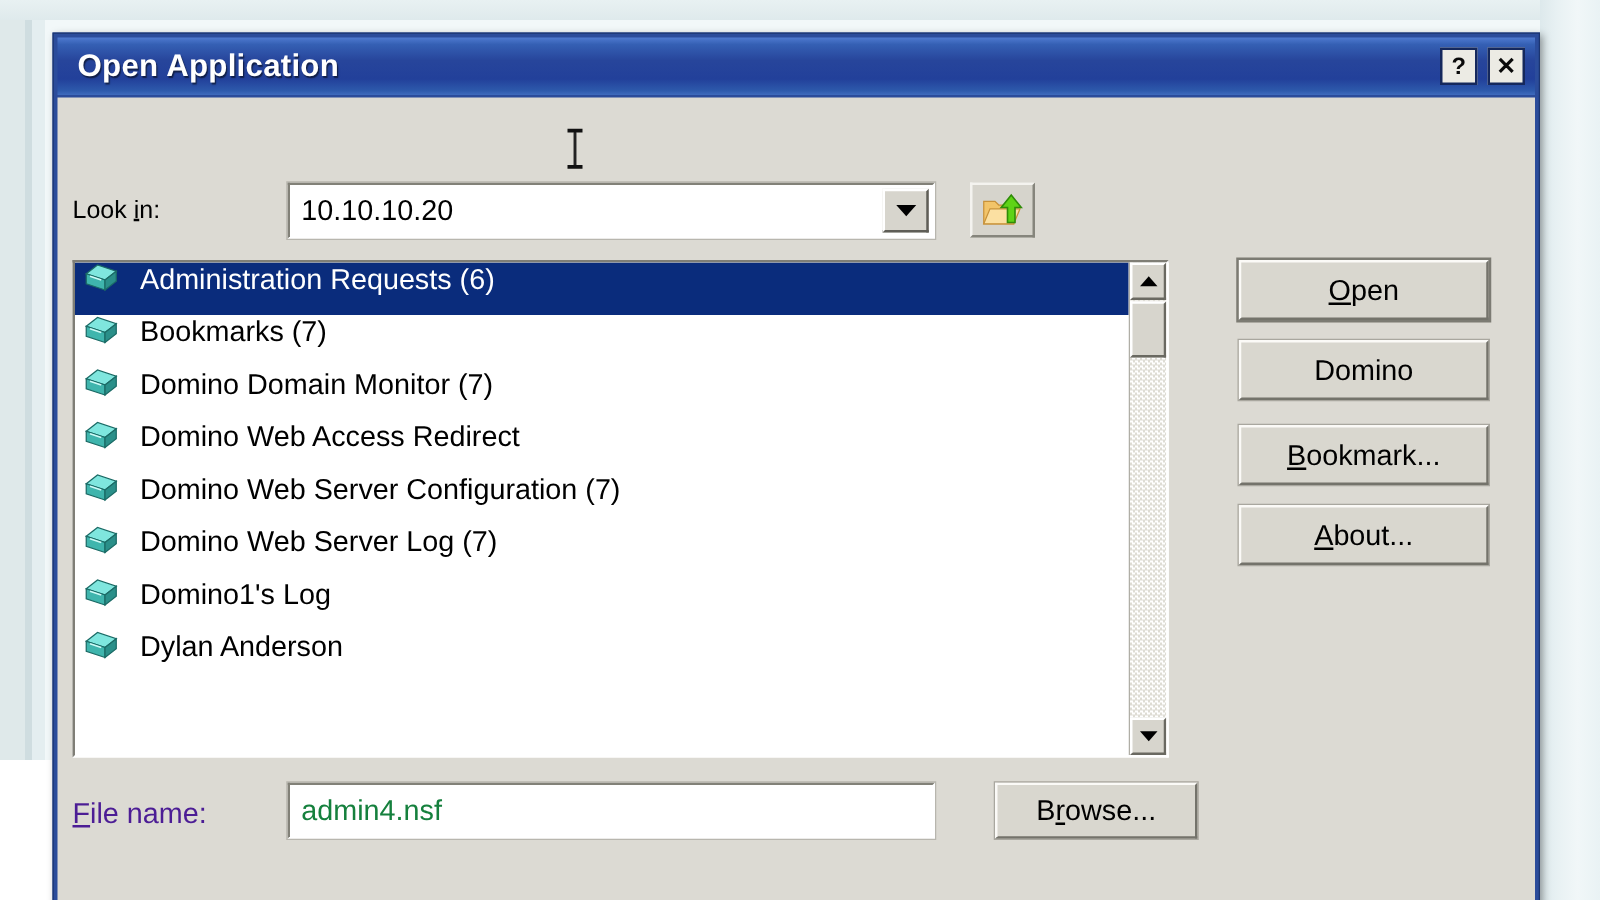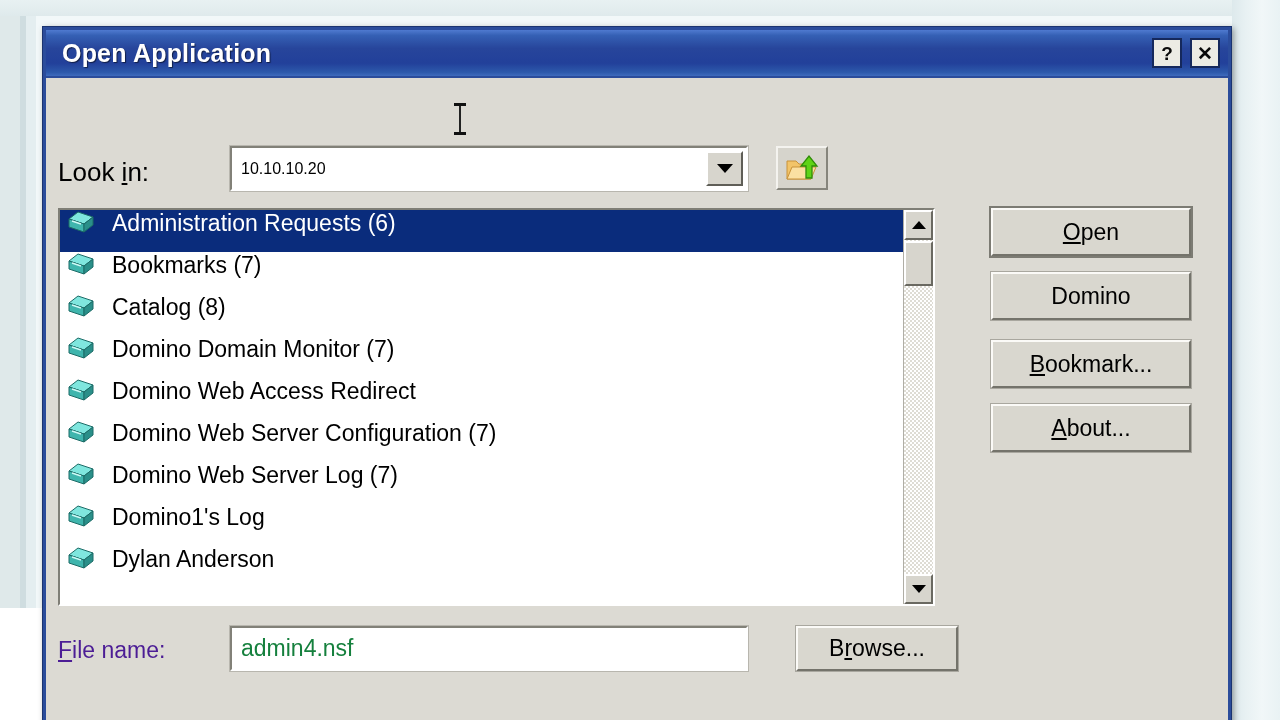--- a/index.html
+++ b/index.html
@@ -110,40 +110,40 @@
   
   #lookin-row {
     position: absolute;
     left: 12px; top: 68px;
     width: 100%;
     height: 46px;
   }
   #lookin-label {
     position: absolute;
     left: 0; top: 11px;
-    font-size: 26px;
+    font-size: 20px;
     color: #000;
     white-space: nowrap;
   }
   #combo {
     position: absolute;
     left: 172px;
     top: 0px;
     width: 518px;
     height: 45px;
     background: #ffffff;
     border: 2px solid;
     border-color: #828178 #ffffff #ffffff #828178;
     box-sizing: border-box;
     outline: 1px solid #b8b6ae;
     display: flex;
     align-items: center;
   }
   #combo-value {
-    font-size: 16px;
+    font-size: 23px;
     color: #000;
     margin-left: 9px;
     white-space: nowrap;
   }
   #combo-arrow-btn {
     position: absolute;
     right: 3px; top: 3px;
     width: 37px; height: 35px;
     background: #d7d5cd;
     border: 2px solid;
@@ -401,29 +401,20 @@
                 </svg></span>
               <span class="litem-label">Bookmarks (7)</span>
             </div>
             <div class="litem">
               <span class="bookicon"><svg width="30" height="26" viewBox="0 0 30 26">
                   <path d="M3 9 L12 2 L27 7 L18 14 Z" fill="#7fe6de" stroke="#1b6b66" stroke-width="1"></path>
                   <path d="M3 9 L18 14 L18 22 L3 17 Z" fill="#3fb5ad" stroke="#1b6b66" stroke-width="1"></path>
                   <path d="M18 14 L27 7 L27 15 L18 22 Z" fill="#2a8f89" stroke="#1b6b66" stroke-width="1"></path>
                   <path d="M6 11 L15 14" stroke="#cffaf6" stroke-width="1.4"></path>
                 </svg></span>
-              <span class="litem-label">Catalog (8)</span>
-            </div>
-            <div class="litem">
-              <span class="bookicon"><svg width="30" height="26" viewBox="0 0 30 26">
-                  <path d="M3 9 L12 2 L27 7 L18 14 Z" fill="#7fe6de" stroke="#1b6b66" stroke-width="1"></path>
-                  <path d="M3 9 L18 14 L18 22 L3 17 Z" fill="#3fb5ad" stroke="#1b6b66" stroke-width="1"></path>
-                  <path d="M18 14 L27 7 L27 15 L18 22 Z" fill="#2a8f89" stroke="#1b6b66" stroke-width="1"></path>
-                  <path d="M6 11 L15 14" stroke="#cffaf6" stroke-width="1.4"></path>
-                </svg></span>
               <span class="litem-label">Domino Domain Monitor (7)</span>
             </div>
             <div class="litem">
               <span class="bookicon"><svg width="30" height="26" viewBox="0 0 30 26">
                   <path d="M3 9 L12 2 L27 7 L18 14 Z" fill="#7fe6de" stroke="#1b6b66" stroke-width="1"></path>
                   <path d="M3 9 L18 14 L18 22 L3 17 Z" fill="#3fb5ad" stroke="#1b6b66" stroke-width="1"></path>
                   <path d="M18 14 L27 7 L27 15 L18 22 Z" fill="#2a8f89" stroke="#1b6b66" stroke-width="1"></path>
                   <path d="M6 11 L15 14" stroke="#cffaf6" stroke-width="1.4"></path>
                 </svg></span>
               <span class="litem-label">Domino Web Access Redirect</span>

